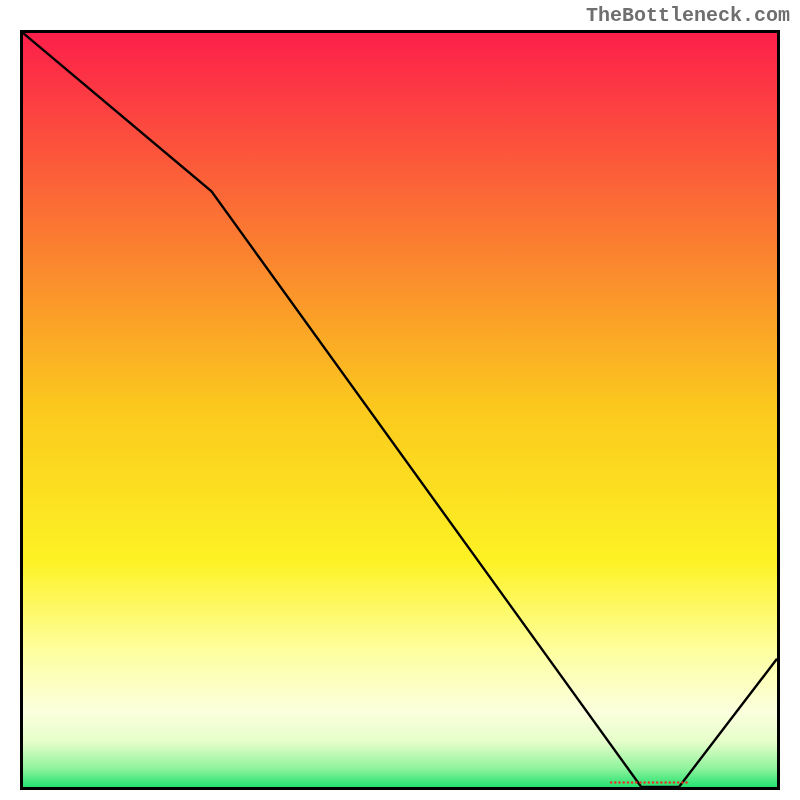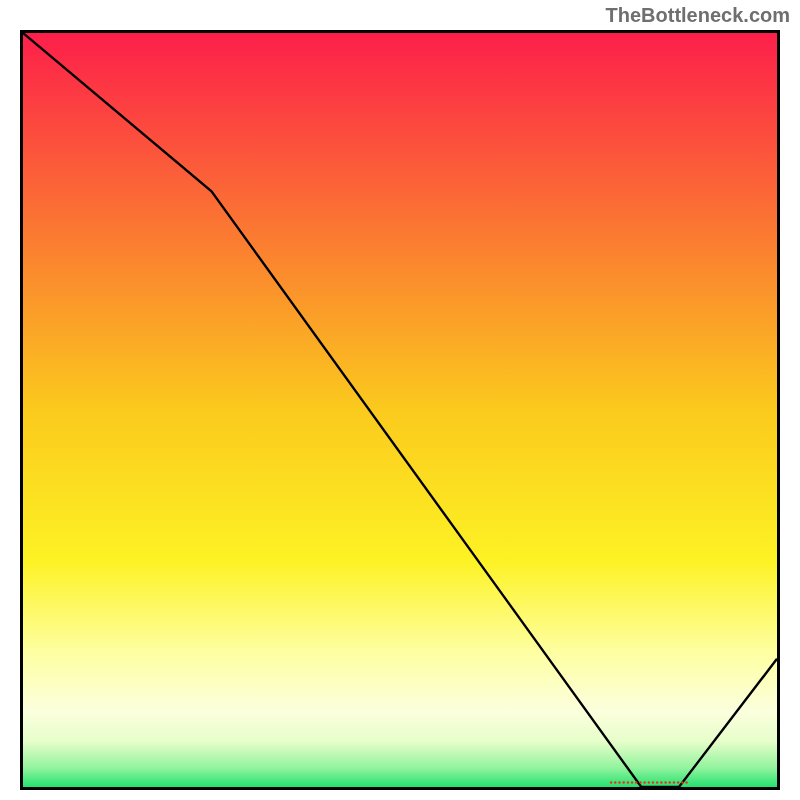--- a/index.html
+++ b/index.html
@@ -2,21 +2,21 @@
 <html><head>
 <meta charset="utf-8">
 <style>
   * { margin: 0; padding: 0; box-sizing: border-box; }
   html, body { width: 800px; height: 800px; background: #fff; }
   .container { position: relative; width: 800px; height: 800px; }
   .attribution {
     position: absolute;
     top: 4px;
     right: 10px;
-    font-family: Liberation Sans, sans-serif;
+    font-family: Liberation Mono, monospace;
     font-size: 20px;
     font-weight: bold;
     color: #6f6f6f;
   }
   .plot {
     position: absolute;
     top: 30px;
     left: 20px;
     width: 760px;
     height: 760px;

